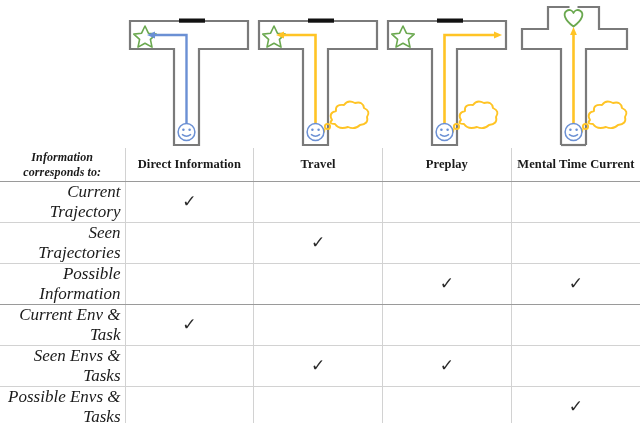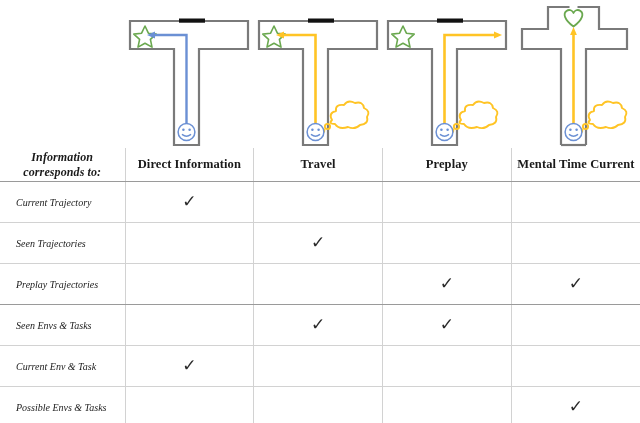--- a/index.html
+++ b/index.html
@@ -72,24 +72,24 @@
     line-height: 1.25;
     border-left: none;
   }
   table.matrix tr.header-row th.last { border-right: none; }
 
   table.matrix tbody td {
     height: 40px;
   }
   table.matrix tbody td.row-label {
     font-style: italic;
-    font-size: 10px;
-    text-align: left;
+    font-size: 17px;
+    text-align: right;
     border-left: none;
-    padding: 0 16px;
+    padding: 0 4px;
   }
   table.matrix tbody td.last { border-right: none; }
   table.matrix tbody tr.group-end td { border-bottom: 1px solid #9a9a9a; }
   table.matrix tbody tr:last-child td { border-bottom: 1px solid #9a9a9a; }
 
   .check {
     font-size: 17px;
     line-height: 1;
     color: #2b2b2b;
     font-family: "DejaVu Sans", sans-serif;
@@ -243,38 +243,38 @@
           <td class="last"><span class="check empty">✓</span></td>
         </tr>
         <tr>
           <td class="row-label">Seen Trajectories</td>
           <td><span class="check empty">✓</span></td>
           <td><span class="check">✓</span></td>
           <td><span class="check empty">✓</span></td>
           <td class="last"><span class="check empty">✓</span></td>
         </tr>
         <tr class="group-end">
-          <td class="row-label">Preplay Trajectories</td>
+          <td class="row-label">Possible Information</td>
           <td><span class="check empty">✓</span></td>
           <td><span class="check empty">✓</span></td>
           <td><span class="check">✓</span></td>
           <td class="last"><span class="check">✓</span></td>
         </tr>
         <tr>
+          <td class="row-label">Current Env &amp; Task</td>
+          <td><span class="check">✓</span></td>
+          <td><span class="check empty">✓</span></td>
+          <td><span class="check empty">✓</span></td>
+          <td class="last"><span class="check empty">✓</span></td>
+        </tr>
+        <tr>
           <td class="row-label">Seen Envs &amp; Tasks</td>
           <td><span class="check empty">✓</span></td>
           <td><span class="check">✓</span></td>
           <td><span class="check">✓</span></td>
-          <td class="last"><span class="check empty">✓</span></td>
-        </tr>
-        <tr>
-          <td class="row-label">Current Env &amp; Task</td>
-          <td><span class="check">✓</span></td>
-          <td><span class="check empty">✓</span></td>
-          <td><span class="check empty">✓</span></td>
           <td class="last"><span class="check empty">✓</span></td>
         </tr>
         <tr>
           <td class="row-label">Possible Envs &amp; Tasks</td>
           <td><span class="check empty">✓</span></td>
           <td><span class="check empty">✓</span></td>
           <td><span class="check empty">✓</span></td>
           <td class="last"><span class="check">✓</span></td>
         </tr>
       </tbody>

